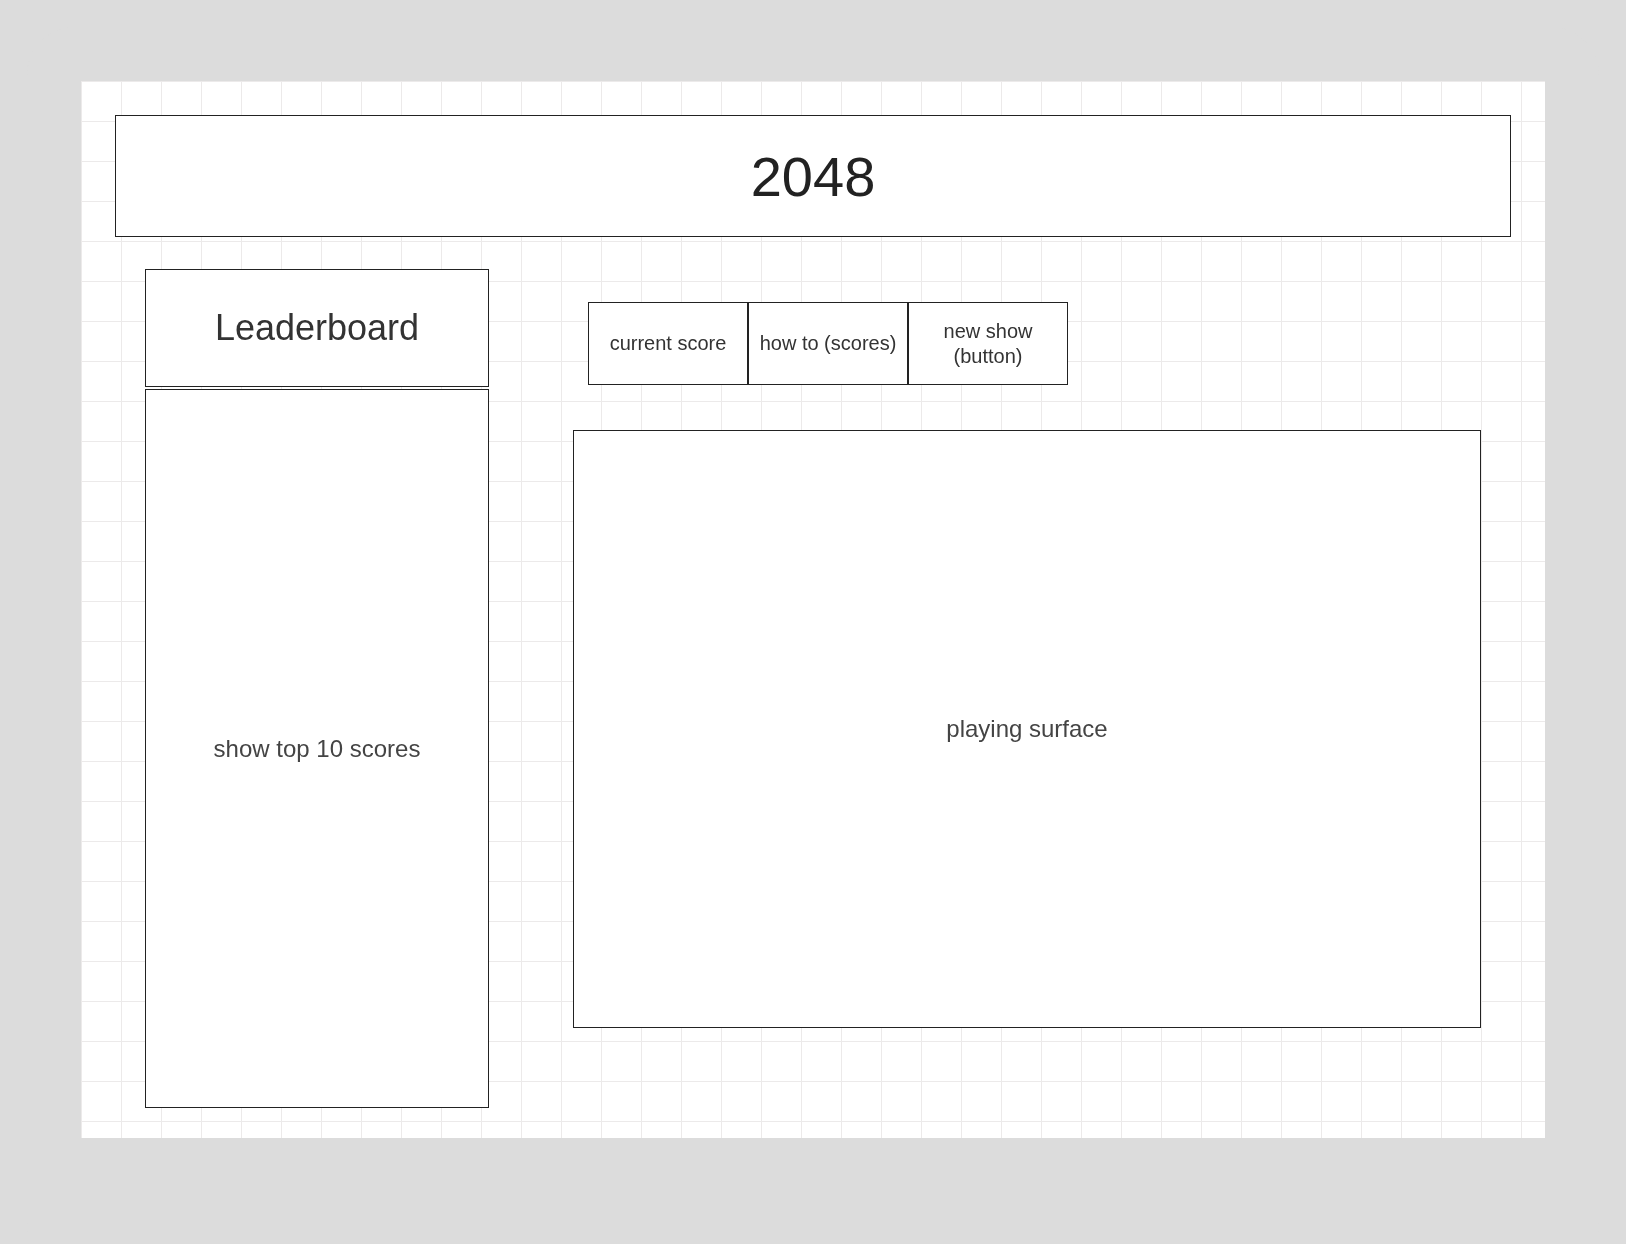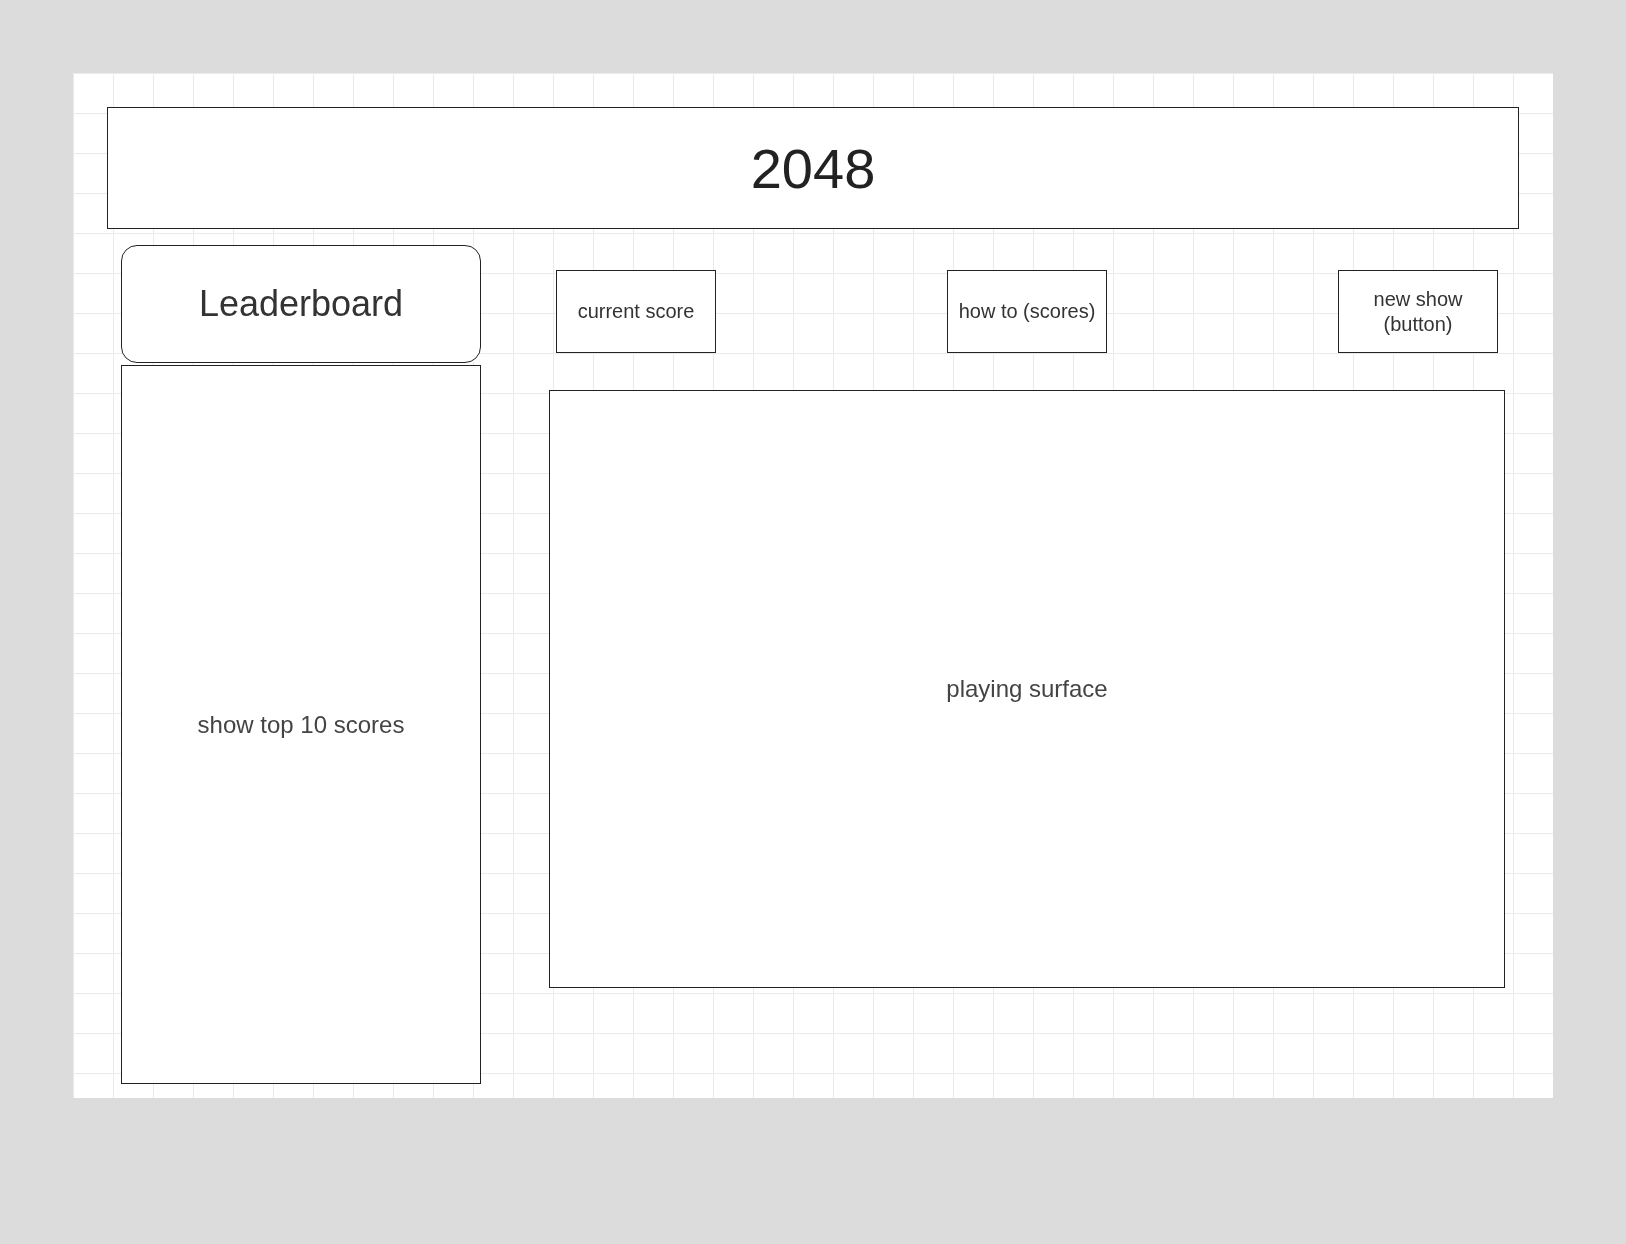--- a/index.html
+++ b/index.html
@@ -1,18 +1,18 @@
 <!DOCTYPE html>
 <html><head>
   <meta charset="utf-8">
   <style>
     * {
       box-sizing: border-box;
       margin: 0;
-      padding: 7px;
+      padding: 15px;
     }
     body {
       font-family: Arial, Helvetica, sans-serif;
       background: #dcdcdc;
       padding: 12px;
     }
     .outer-card {
       background: #dcdcdc;
       border-radius: 48px;
       padding: 54px 54px 0 54px;
@@ -53,37 +53,35 @@
     }
     .left-col {
       width: 374px;
       display: flex;
       flex-direction: column;
     }
     .leaderboard-header {
       height: 118px;
       font-size: 36px;
       color: #333;
-      border-radius: 16px;
     }
     .scores-box {
       height: 719px;
       font-size: 24px;
       color: #444;
       margin-top: 2px;
     }
     .right-col {
       flex: 1;
       margin-left: 54px;
       display: flex;
       flex-direction: column;
     }
     .small-row {
       display: flex;
-      justify-content: space-between;
       gap: 0;
       margin-top: 18px;
     }
     .small-box {
       width: 160px;
       height: 83px;
       font-size: 20px;
       color: #333;
       text-align: center;
       padding: 6px 10px;

